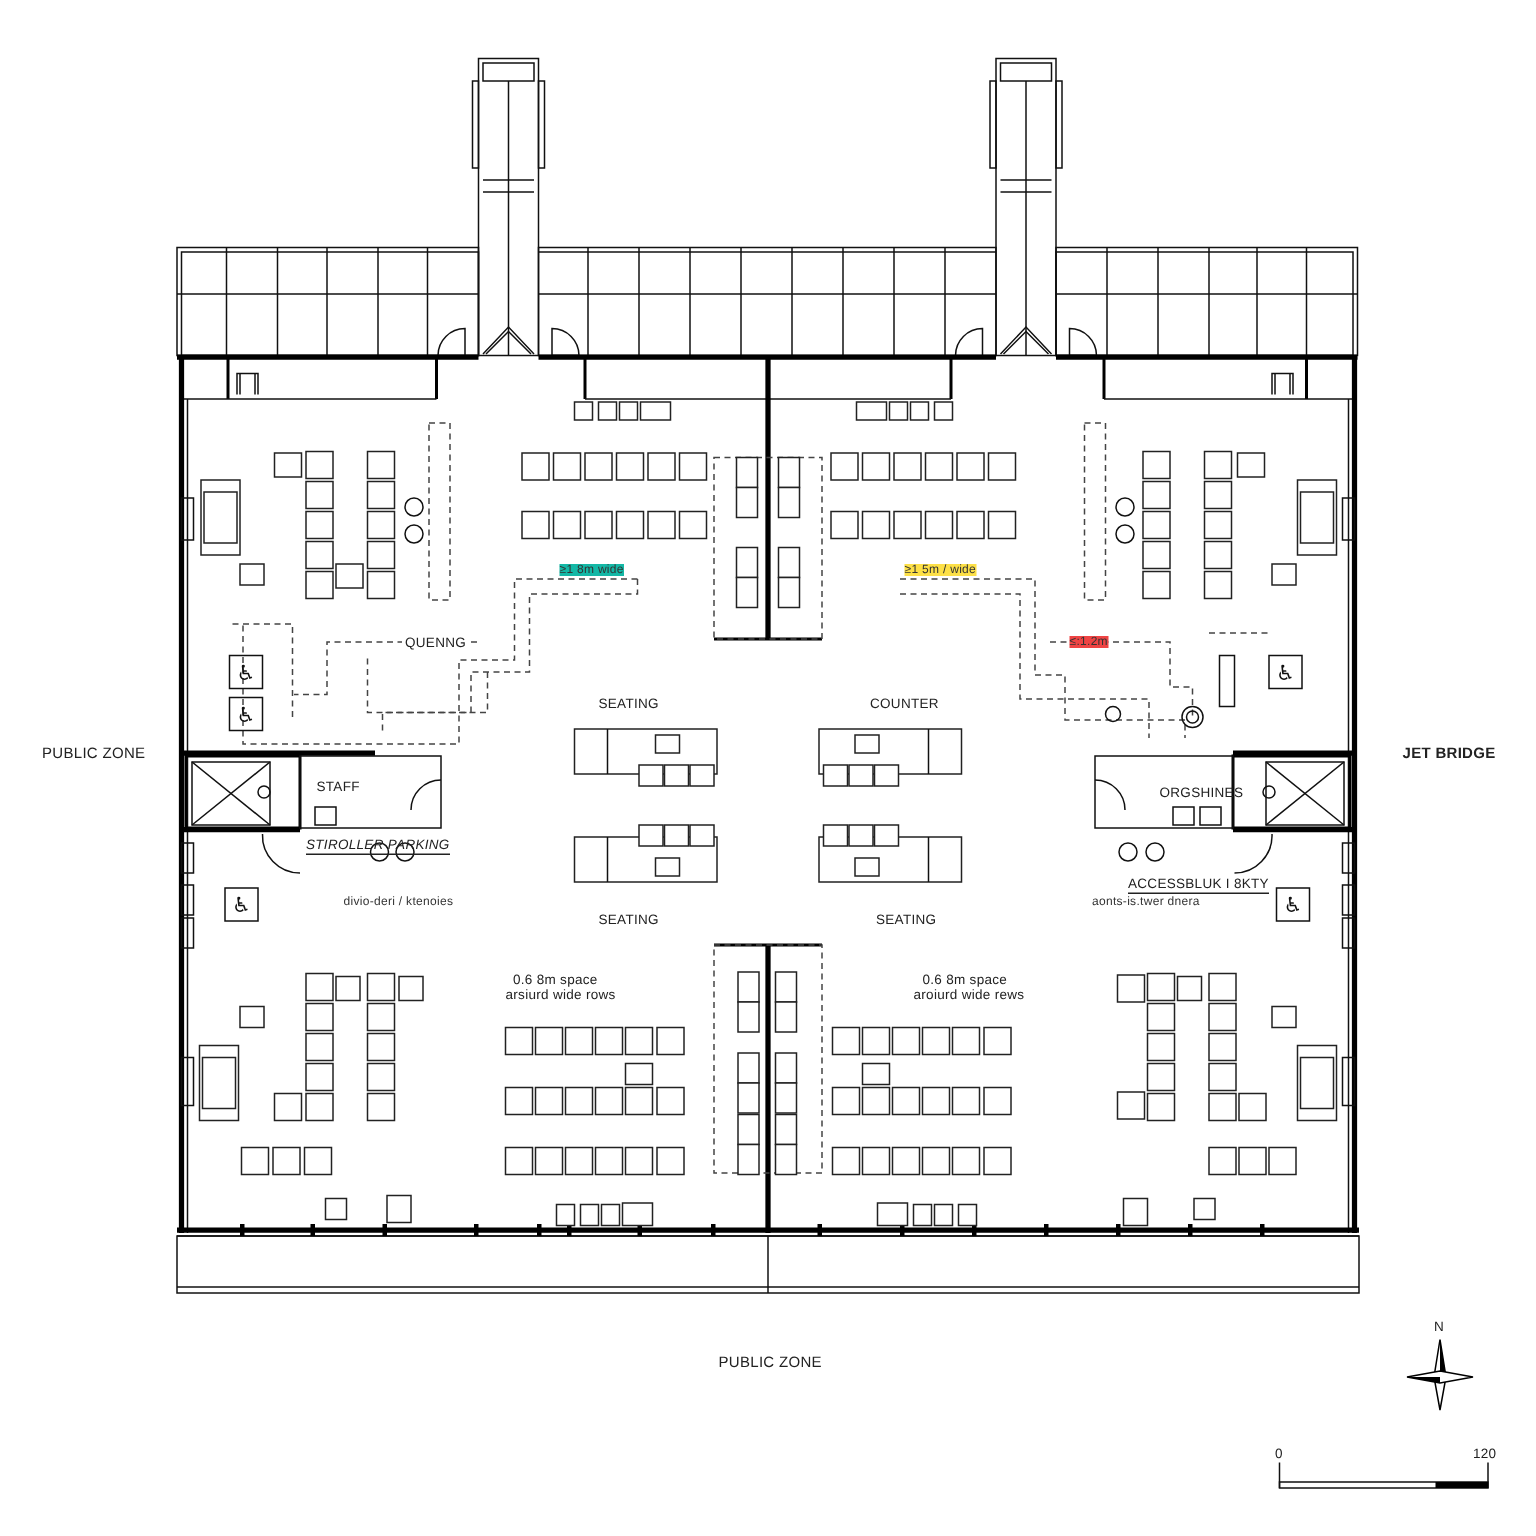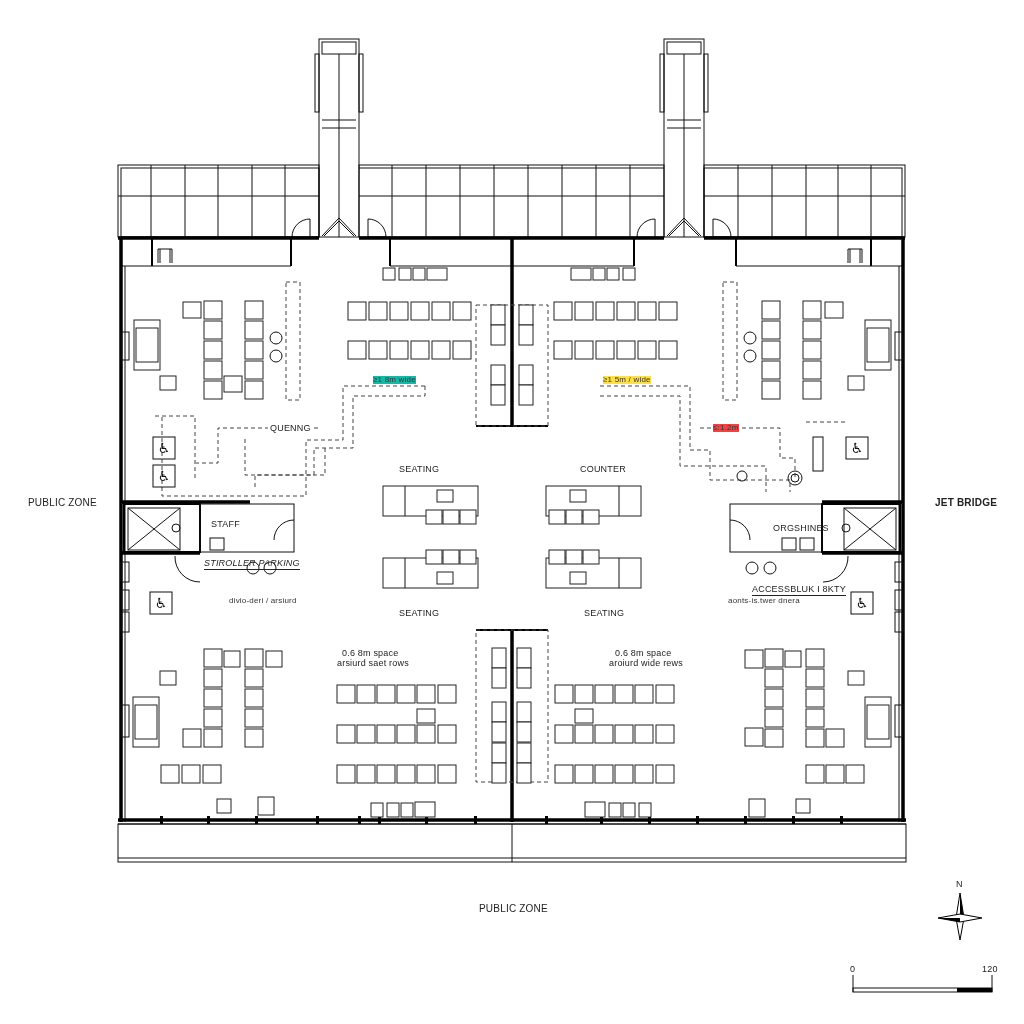--- a/index.html
+++ b/index.html
@@ -473,24 +473,24 @@
 
 <div class="lbl md" style="left:399px;top:465px;">SEATING</div>
 <div class="lbl md" style="left:580px;top:465px;">COUNTER</div>
 <div class="lbl md" style="left:399px;top:609px;">SEATING</div>
 <div class="lbl md" style="left:584px;top:609px;">SEATING</div>
 
 <div class="lbl md" style="left:211px;top:520px;">STAFF</div>
 <div class="lbl md" style="left:773px;top:524px;">ORGSHINES</div>
 
 <div class="lbl md under" style="left:204px;top:559px;font-style:italic;">STIROLLER PARKING</div>
-<div class="lbl sm" style="left:229px;top:597px;">divio-deri / arsiurd</div>
+<div class="lbl sm" style="left:229px;top:597px;">divio-deri / ktenoies</div>
 <div class="lbl md under" style="left:728px;top:585px;margin-left:24px;">ACCESSBLUK I 8KTY</div>
 <div class="lbl sm" style="left:728px;top:597px;">aonts-is.twer dnera</div>
 
 <div class="lbl md" style="left:342px;top:649px;">0.6 8m space</div>
-<div class="lbl md" style="left:337px;top:659px;">arsiurd saet rows</div>
+<div class="lbl md" style="left:337px;top:659px;">arsiurd wide rows</div>
 <div class="lbl md" style="left:615px;top:649px;">0.6 8m space</div>
 <div class="lbl md" style="left:609px;top:659px;">aroiurd wide rews</div>
 
 <div class="lbl md" style="left:956px;top:880px;">N</div>
 <div class="lbl md" style="left:850px;top:965px;">0</div>
 <div class="lbl md" style="left:982px;top:965px;">120</div>
 
 </body></html>

